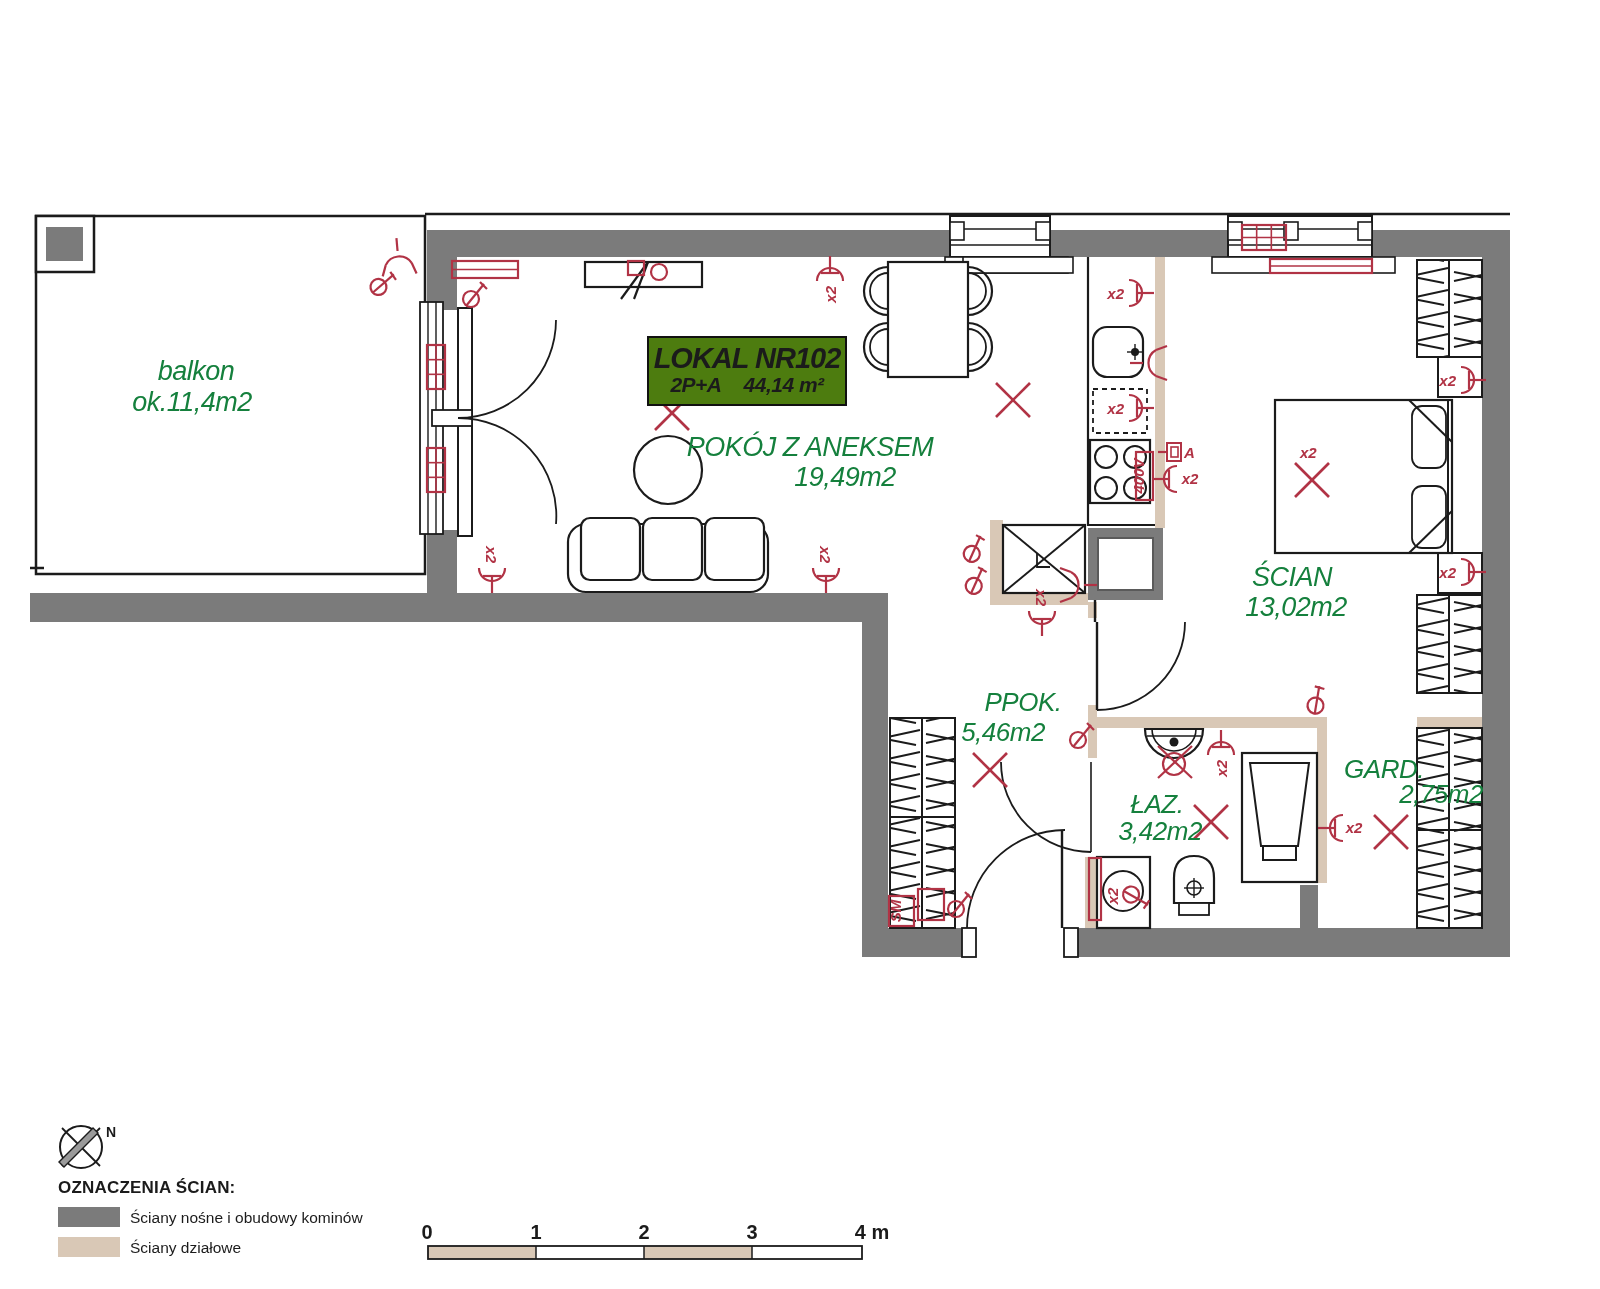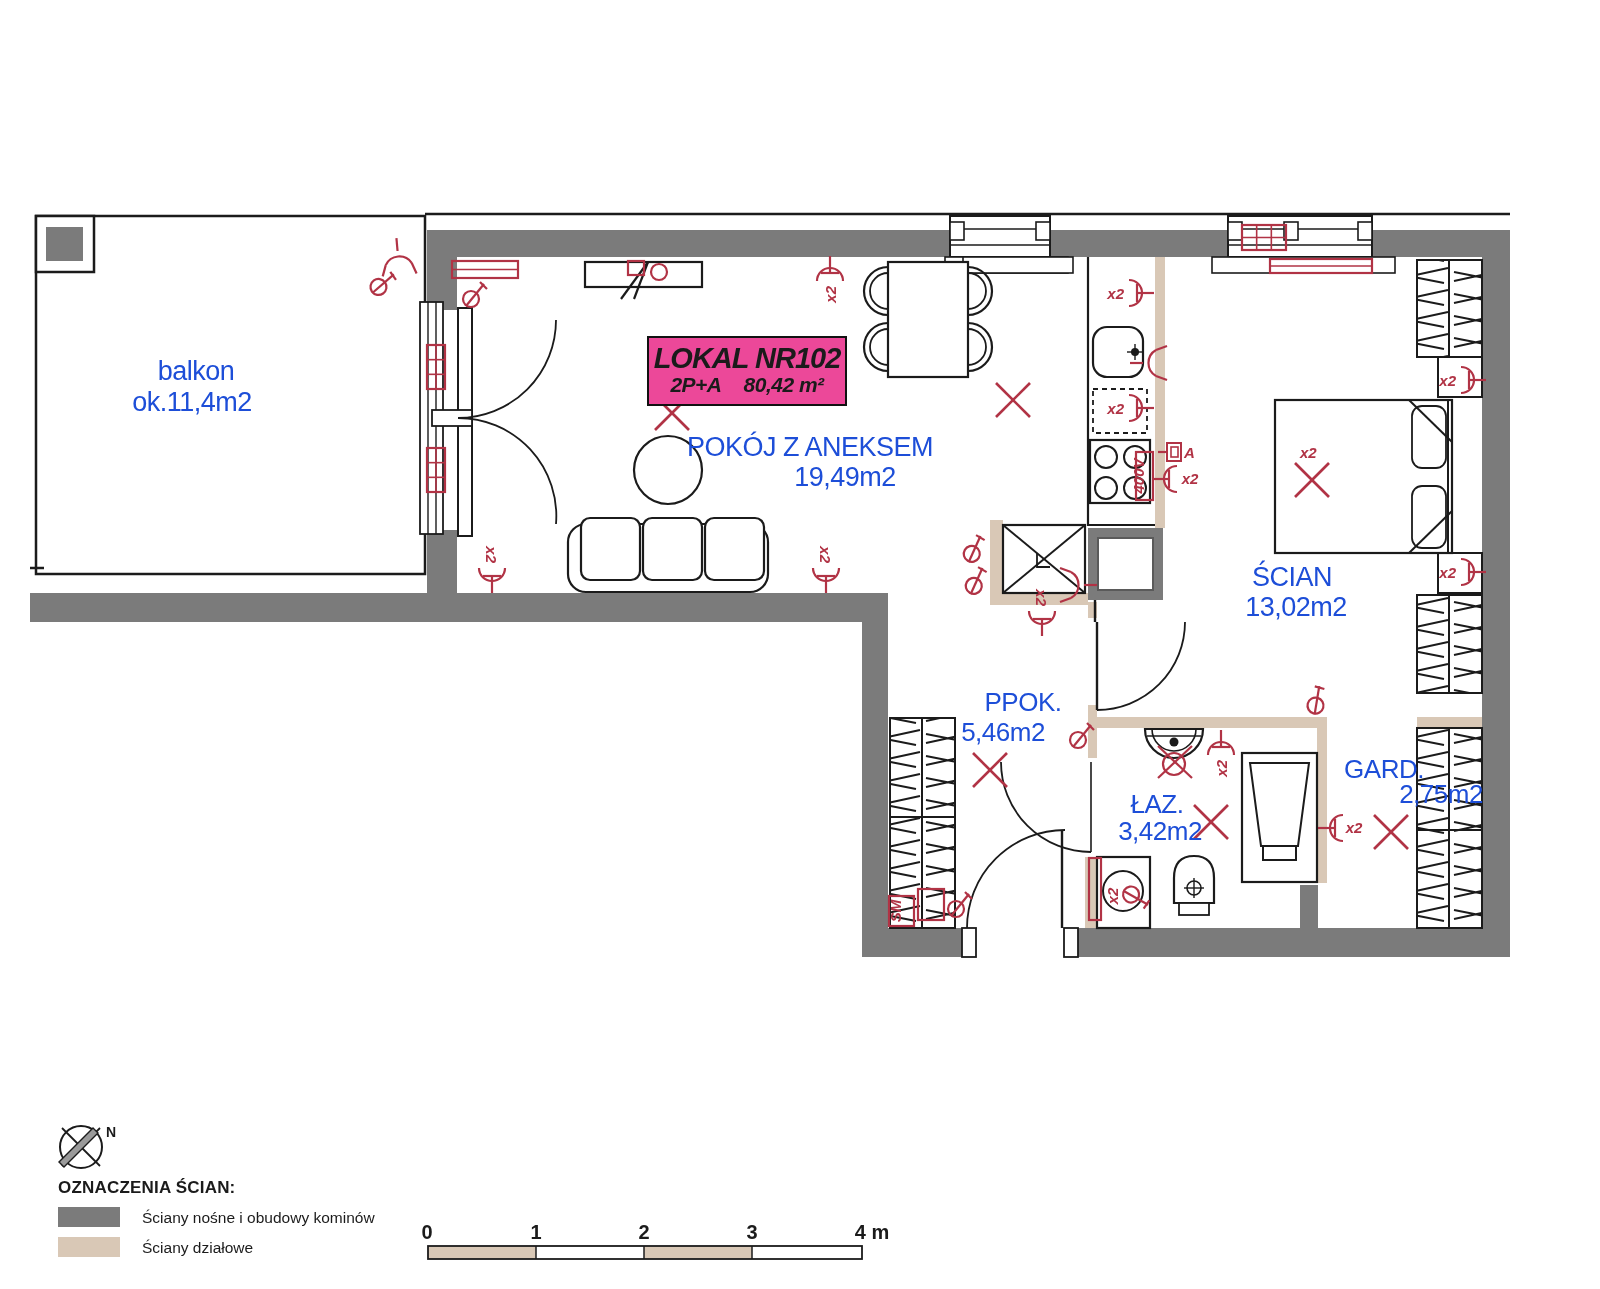--- a/index.html
+++ b/index.html
@@ -1,28 +1,28 @@
 <!DOCTYPE html>
 <html><head>
 <meta charset="utf-8">
 <style>
   html,body{margin:0;padding:0;background:#fff;}
   .canvas{position:relative;width:1600px;height:1289px;background:#fff;overflow:hidden;
           font-family:"Liberation Sans",sans-serif;color:#1b1b1b;}
   .canvas svg{position:absolute;left:0;top:0;}
   .lbl{position:absolute;transform:translate(-50%,-50%);white-space:nowrap;
-       color:#1d4ed8;letter-spacing:-0.5px;}
+       font-style:italic;color:#15803d;letter-spacing:-0.5px;}
   .f27{font-size:27px;} .f26{font-size:26px;}
   .unit-box{position:absolute;left:647px;top:336px;width:196px;height:66px;
-            border:2.5px solid #111;background:#ec4899;display:flex;flex-direction:column;
+            border:2.5px solid #111;background:#4d7c0f;display:flex;flex-direction:column;
             align-items:center;justify-content:center;z-index:5;}
   .unit-line1{font-style:italic;font-weight:bold;font-size:29px;letter-spacing:-1px;line-height:1;}
   .unit-line2{font-style:italic;font-weight:600;font-size:21px;letter-spacing:-0.5px;line-height:1.15;display:flex;gap:22px;}
   .legend-heading{position:absolute;left:58px;top:1178px;font-size:17px;font-weight:bold;letter-spacing:0.2px;}
-  .legend-label{position:absolute;left:130px;transform:translateY(-50%);font-size:15.5px;margin-left:12px;}
+  .legend-label{position:absolute;left:130px;transform:translateY(-50%);font-size:15.5px;}
   .swatch{position:absolute;left:58px;width:62px;height:20px;}
   .tick{position:absolute;transform:translate(-50%,-50%);font-size:20px;font-weight:bold;}
   .north{position:absolute;transform:translate(-50%,-50%);font-size:14px;font-weight:bold;}
   .symtext{font:italic 600 15px "Liberation Sans",sans-serif;fill:#b13345;}
 </style>
 </head>
 <body>
 
 <div class="canvas">
 
@@ -457,21 +457,21 @@
       </g>
 </svg>
 
 <div class="lbl f27" style="left:196px;top:371px;">balkon</div>
 <div class="lbl f27" style="left:192px;top:402px;">ok.11,4m2</div>
 
 <div class="unit-box">
   <div class="unit-line1">LOKAL NR102</div>
   <div class="unit-line2">
     <span>2P+A</span>
-    <span>80,42 m²</span>
+    <span>44,14 m²</span>
   </div>
 </div>
 
 <div class="lbl f27" style="left:810px;top:447px;">POKÓJ Z ANEKSEM</div>
 <div class="lbl f27" style="left:801px;top:477px;margin-left:44px;">19,49m2</div>
 
 <div class="lbl f27" style="left:1292px;top:577px;">ŚCIAN</div>
 <div class="lbl f27" style="left:1296px;top:607px;">13,02m2</div>
 
 <div class="lbl f26" style="left:1023px;top:702px;">PPOK.</div>

